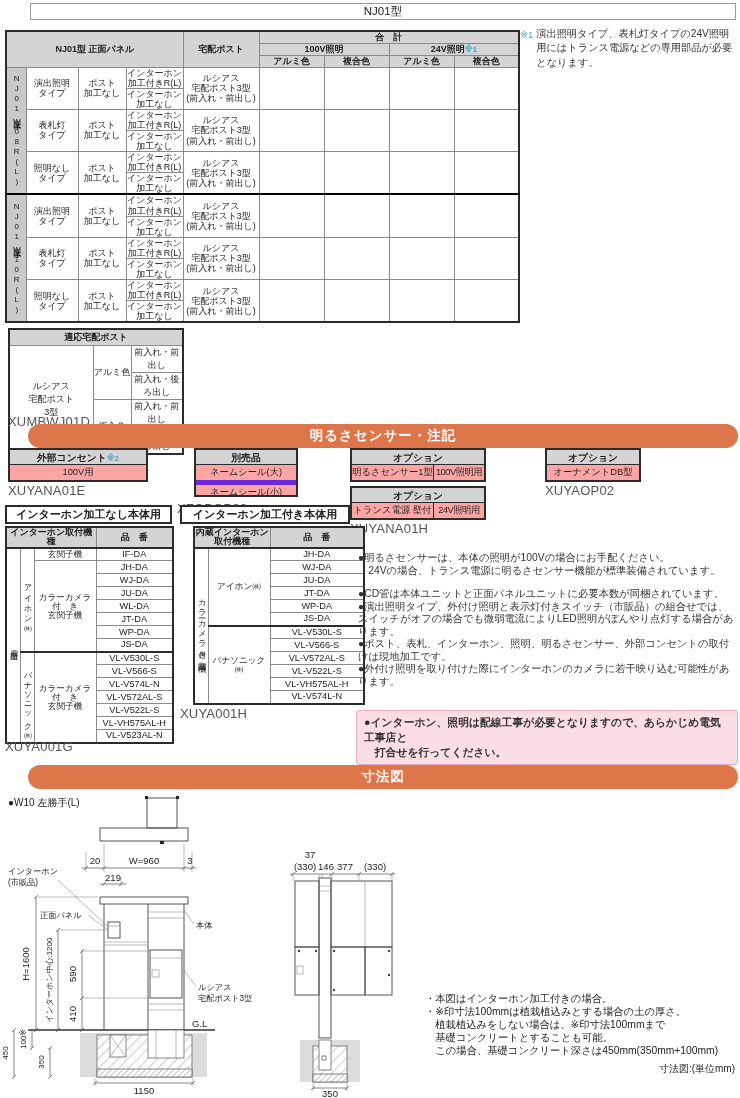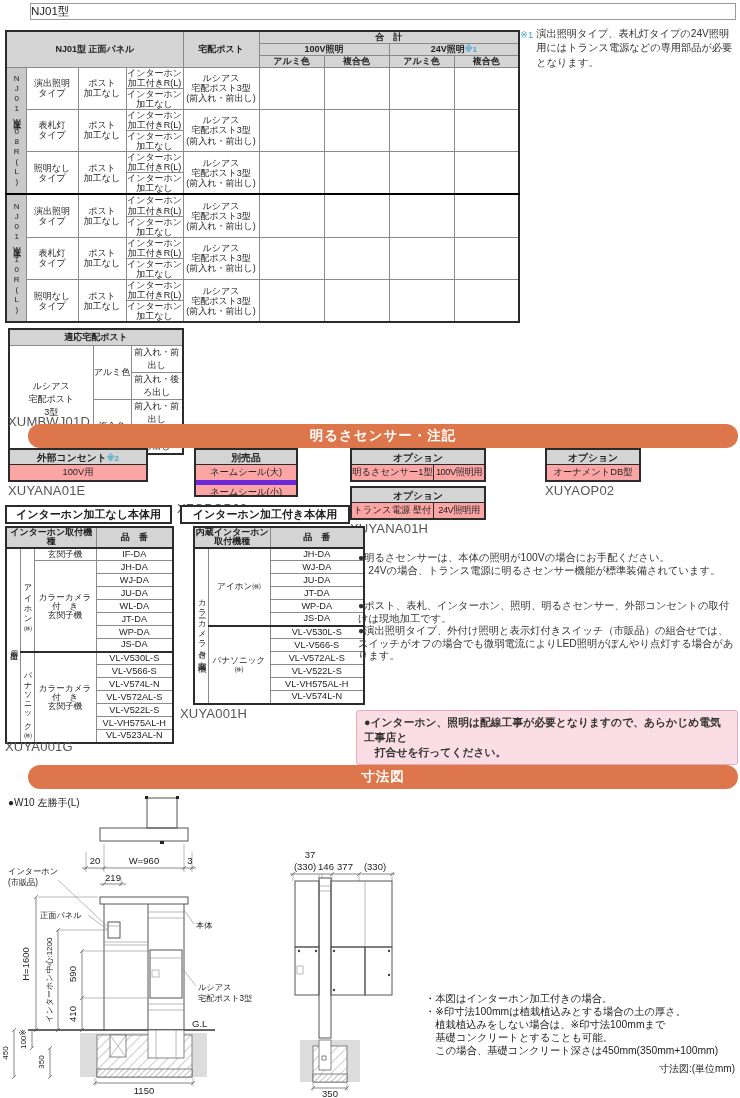--- a/index.html
+++ b/index.html
@@ -1,18 +1,18 @@
 <!DOCTYPE html>
 <html><head>
 <meta charset="utf-8">
 <style>
 *{margin:0;padding:0;box-sizing:border-box}
 html,body{width:740px;height:1098px}
 body{position:relative;background:#fff;font-family:"Liberation Sans","DejaVu Sans",sans-serif;color:#222;overflow:hidden}
-.title-band{position:absolute;left:30px;top:3px;width:706px;height:17px;border:1px solid #9a9a9a;font-size:11.5px;line-height:14px;background:#fff}
+.title-band{position:absolute;left:30px;top:3px;width:706px;height:17px;border:1px solid #9a9a9a;text-align:center;font-size:11.5px;line-height:14px;background:#fff}
 table{border-collapse:collapse}
 td{border:1px solid #8a8a8a;text-align:center;vertical-align:middle;padding:0}
 .pre{white-space:pre-line}
 .gh{background:#d4d4d4;font-weight:bold;font-size:9.5px}
 .spec{position:absolute;left:5px;top:30px;width:513px;table-layout:fixed;border:2px solid #2b2b2b}
 .spec td{font-size:9px;line-height:1.12}
 .spec tr.hrow{height:12px}
 .spec tr.brow{height:21px}
 .spec .vcell{background:#c9c9c9}
 .gstart td{border-top:1px solid #222}
@@ -35,21 +35,21 @@
 .split>div:last-child{width:50px;letter-spacing:-.5px}
 .icheader{position:absolute;top:505px;height:19px;border:2px solid #2b2b2b;font-weight:bold;font-size:11px;text-align:center;line-height:15px;background:#fff}
 .ic{position:absolute;top:526px;table-layout:fixed;border:2px solid #2b2b2b}
 .ic td{font-size:8.6px;height:13px;line-height:1.05}
 .ic .pn{font-size:9.2px}
 .ic tr.ihead td{background:#d4d4d4;font-weight:bold;border-bottom:2px solid #2b2b2b;font-size:9px}
 .ic tr.ihead2 td{height:20px}
 .ic tr.mdiv td{border-top:2px solid #2b2b2b}
 .notes{position:absolute;left:358px;top:552px;width:380px;font-size:10.3px;line-height:1.22;color:#333}
 .note-item{margin:0;white-space:pre-line}
-.note-item.gap{margin-bottom:23px}
+.note-item.gap{margin-bottom:11px}
 .note-link{color:#3a9cc4}
 .warnbox{position:absolute;left:356px;top:710px;width:382px;background:#fbdde5;border:1px solid #eba9bd;border-radius:3px;padding:4px 7px;font-size:10.8px;font-weight:bold;line-height:1.4;white-space:pre-line;color:#333}
 .figlabel{position:absolute;left:8px;top:796px;font-size:10px}
 .fignotes{position:absolute;left:425px;top:993px;width:312px;font-size:10.3px;line-height:1.26;white-space:pre-line}
 .unit{position:absolute;left:555px;top:1062px;width:180px;text-align:right;font-size:10px}
 #fig{position:absolute;left:0;top:790px}
 #fig .ln{stroke:#555;stroke-width:1;fill:none}
 #fig .tn{stroke:#8a8a8a;stroke-width:.6;fill:none}
 #fig .dm{stroke:#555;stroke-width:.7;fill:none}
 #fig .gl{stroke:#333;stroke-width:1.6;fill:none}
@@ -415,22 +415,24 @@
   <tr>
         <td class="pn">VL-V574L-N</td>
       </tr>
 </tbody>
   </table>
 <div class="code" style="left:180px;top:706px">XUYA001H</div>
 
 <div class="notes" id="notes-list">
     <p class="note-item gap"><span>●明るさセンサーは、本体の照明が100Vの場合にお手配ください。
 　24Vの場合、トランス電源に明るさセンサー機能が標準装備されています。</span></p>
+    <p class="note-item"><span>●CD管は本体ユニットと正面パネルユニットに必要本数が同梱されています。</span></p>
+    <p class="note-item"><span>●演出照明タイプ、外付け照明と表示灯付きスイッチ（市販品）の組合せでは、スイッチがオフの場合でも微弱電流によりLED照明がぼんやり点灯する場合があります。</span></p>
     <p class="note-item"><span>●ポスト、表札、インターホン、照明、明るさセンサー、外部コンセントの取付けは現地加工です。</span></p>
-    <p class="note-item"><span>●演出照明タイプ、外付け照明と表示灯付きスイッチ（市販品）の組合せでは、スイッチがオフの場合でも微弱電流によりLED照明がぼんやり点灯する場合があります。</span></p>
+    <p class="note-item"><span>●外付け照明を取り付けた際にインターホンのカメラに若干映り込む可能性があります。</span></p>
   </div>
 
 <div class="warnbox">●インターホン、照明は配線工事が必要となりますので、あらかじめ電気工事店と
 　打合せを行ってください。</div>
 
 <div class="band" style="top:765px">寸法図</div>
 
 <div class="figlabel">●W10 左勝手(L)</div>
 
 <svg id="fig" width="740" height="308" viewBox="0 0 740 308">

